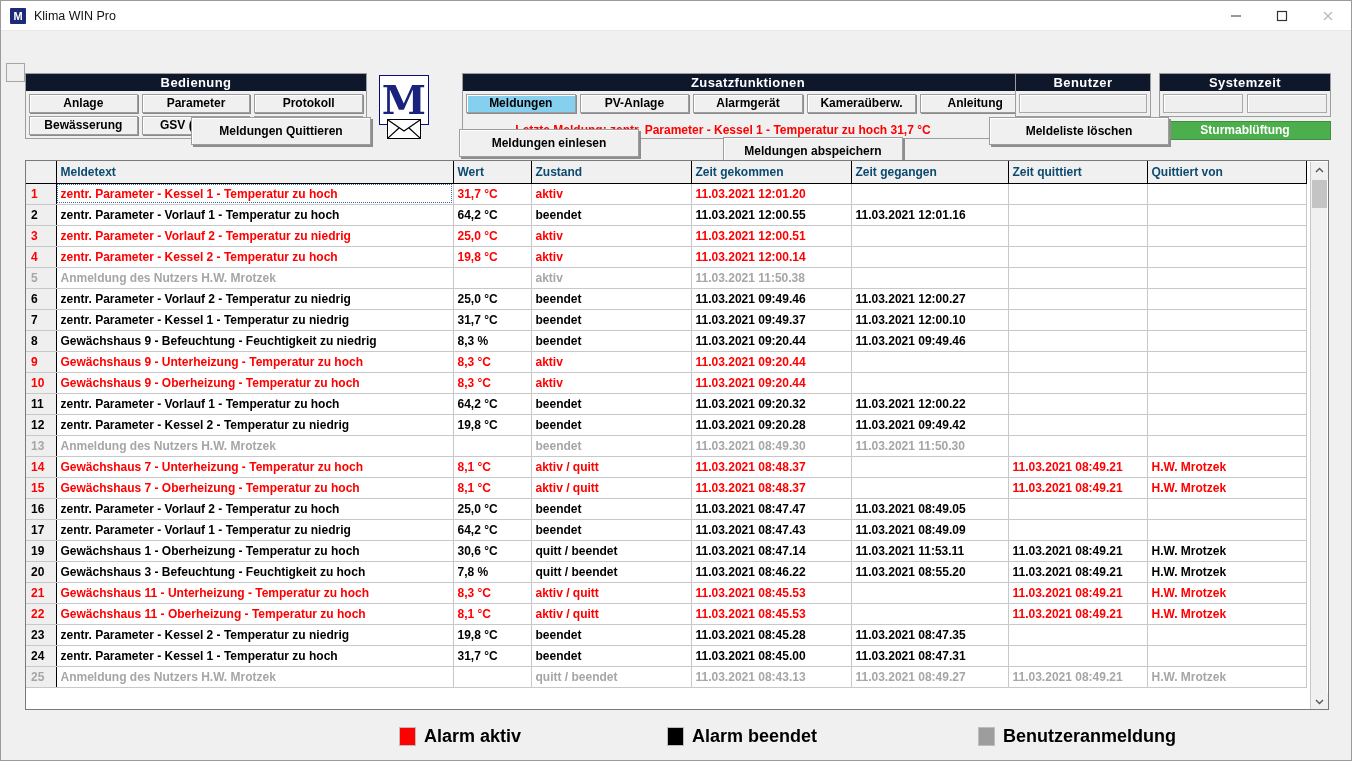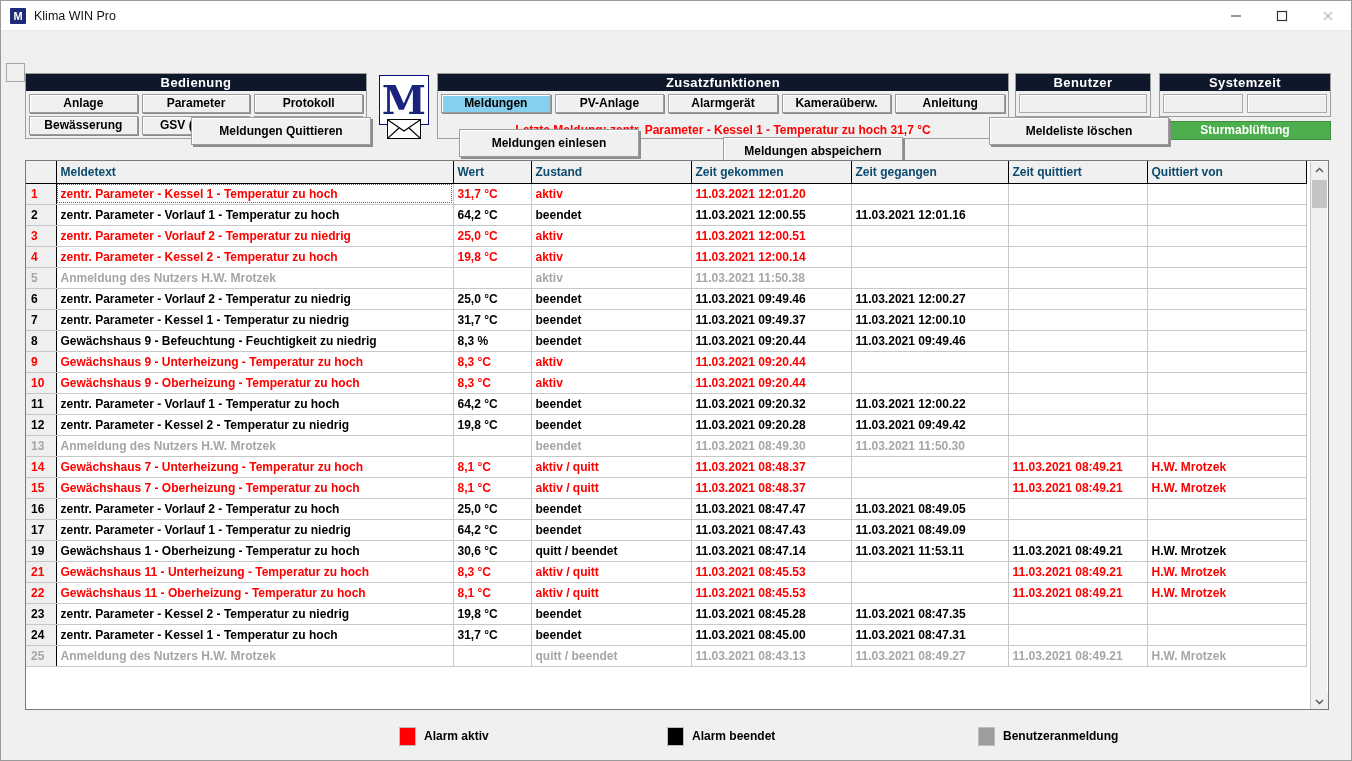--- a/index.html
+++ b/index.html
@@ -41,21 +41,21 @@
   #pnl-bedienung{left:24px;top:42px;width:342px;height:66px;}
   
   #logo-box{position:absolute;left:378px;top:44px;width:50px;height:50px;
             background:#fff;border:1px solid #0b0b80;box-sizing:border-box;
             display:flex;align-items:center;justify-content:center;}
   #logo-m{font-family:"DejaVu Serif", serif;font-weight:bold;font-size:40px;
           color:#19227d;line-height:44px;}
   #mail-icon{position:absolute;left:386px;top:88px;width:34px;height:20px;
              background:#fff;border:1px solid #000;box-sizing:border-box;}
   
-  #pnl-zusatz{left:436px;top:42px;width:572px;height:66px;}
+  #pnl-zusatz{left:461px;top:42px;width:572px;height:66px;}
   #letzte{position:absolute;left:436px;top:90px;width:572px;height:18px;
           color:#ff0000;font-weight:bold;font-size:12px;text-align:center;
           line-height:18px;}
   
   #pnl-benutzer{left:1014px;top:42px;width:136px;height:44px;}
   .field{background:#efefef;border:1px solid #a9a9a9;height:19px;
          box-sizing:border-box;box-shadow:inset 1px 1px 0 #fff;}
   
   #pnl-system{left:1158px;top:42px;width:172px;height:44px;}
   #sturm{position:absolute;left:1158px;top:90px;width:172px;height:19px;
@@ -95,21 +95,21 @@
   .sb-btn{width:17px;height:17px;display:flex;align-items:center;
           justify-content:center;background:#f0f0f0;}
   #sb-thumb{position:absolute;top:18px;left:1px;width:15px;height:28px;
             background:#c4c4c4;}
   
   #legend{position:absolute;left:0;top:718px;width:1352px;height:34px;
           display:flex;align-items:center;}
   .lg{display:flex;align-items:center;position:absolute;}
   .swatch{width:17px;height:19px;margin-right:8px;border:1px solid #bdbdbd;
           box-sizing:border-box;}
-  .lg span.txt{font-size:12px;font-weight:bold;color:#000;}
+  .lg span.txt{font-size:18px;font-weight:bold;color:#000;}
 </style>
 </head>
 <body>
 
 <div id="app">
 
   <div id="titlebar">
     <div id="app-icon">M</div>
     <div id="app-title">Klima WIN Pro</div>
     <div class="winbtns">
@@ -395,20 +395,30 @@
           <tr class="st-black">
             <td class="idx">19</td>
             <td>Gewächshaus 1 - Oberheizung - Temperatur zu hoch</td>
             <td>30,6 °C</td>
             <td>quitt / beendet</td>
             <td>11.03.2021 08:47.14</td>
             <td>11.03.2021 11:53.11</td>
             <td>11.03.2021 08:49.21</td>
             <td>H.W. Mrotzek</td>
           </tr>
+          <tr class="st-black">
+            <td class="idx">20</td>
+            <td>Gewächshaus 3 - Befeuchtung - Feuchtigkeit zu hoch</td>
+            <td>7,8 %</td>
+            <td>quitt / beendet</td>
+            <td>11.03.2021 08:46.22</td>
+            <td>11.03.2021 08:55.20</td>
+            <td>11.03.2021 08:49.21</td>
+            <td>H.W. Mrotzek</td>
+          </tr>
           <tr class="st-red">
             <td class="idx">21</td>
             <td>Gewächshaus 11 - Unterheizung - Temperatur zu hoch</td>
             <td>8,3 °C</td>
             <td>aktiv / quitt</td>
             <td>11.03.2021 08:45.53</td>
             <td></td>
             <td>11.03.2021 08:49.21</td>
             <td>H.W. Mrotzek</td>
           </tr>

